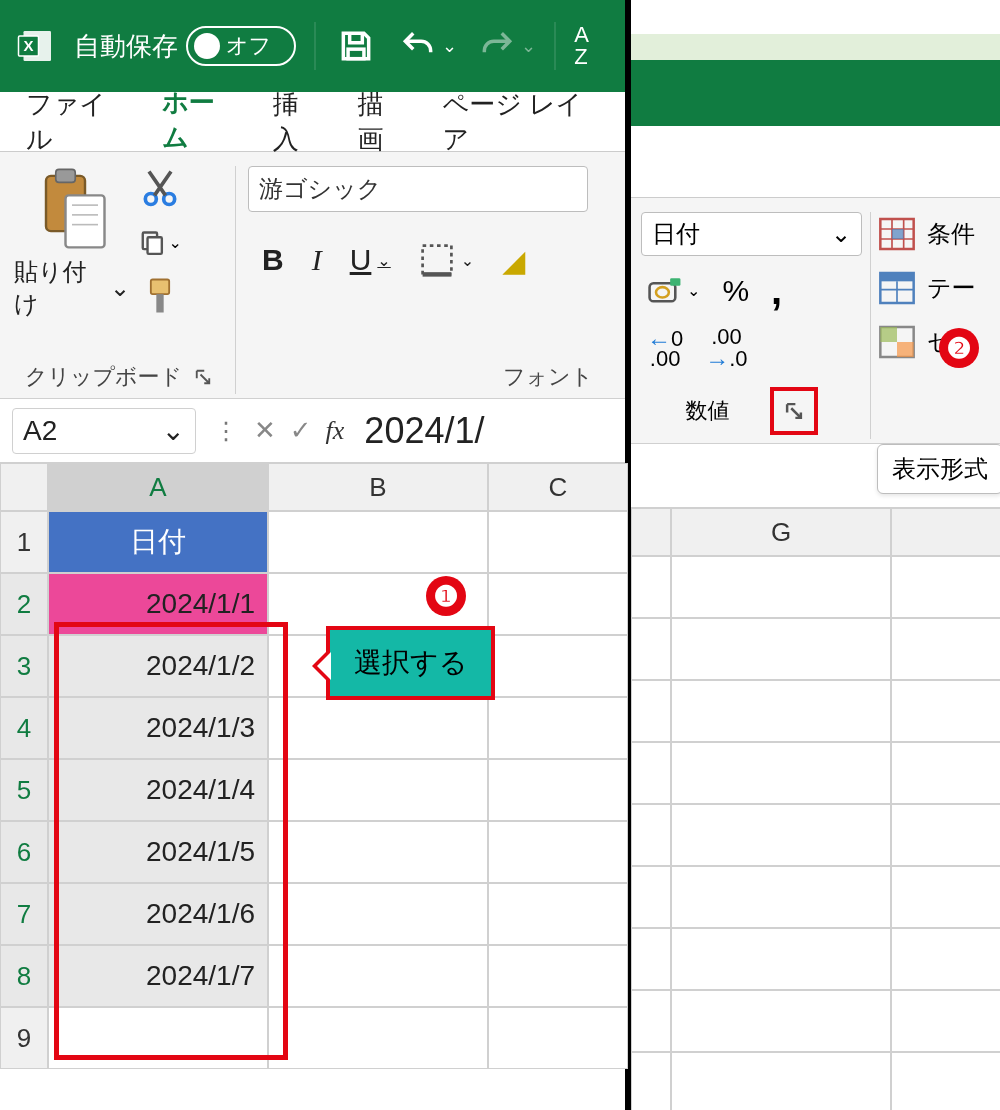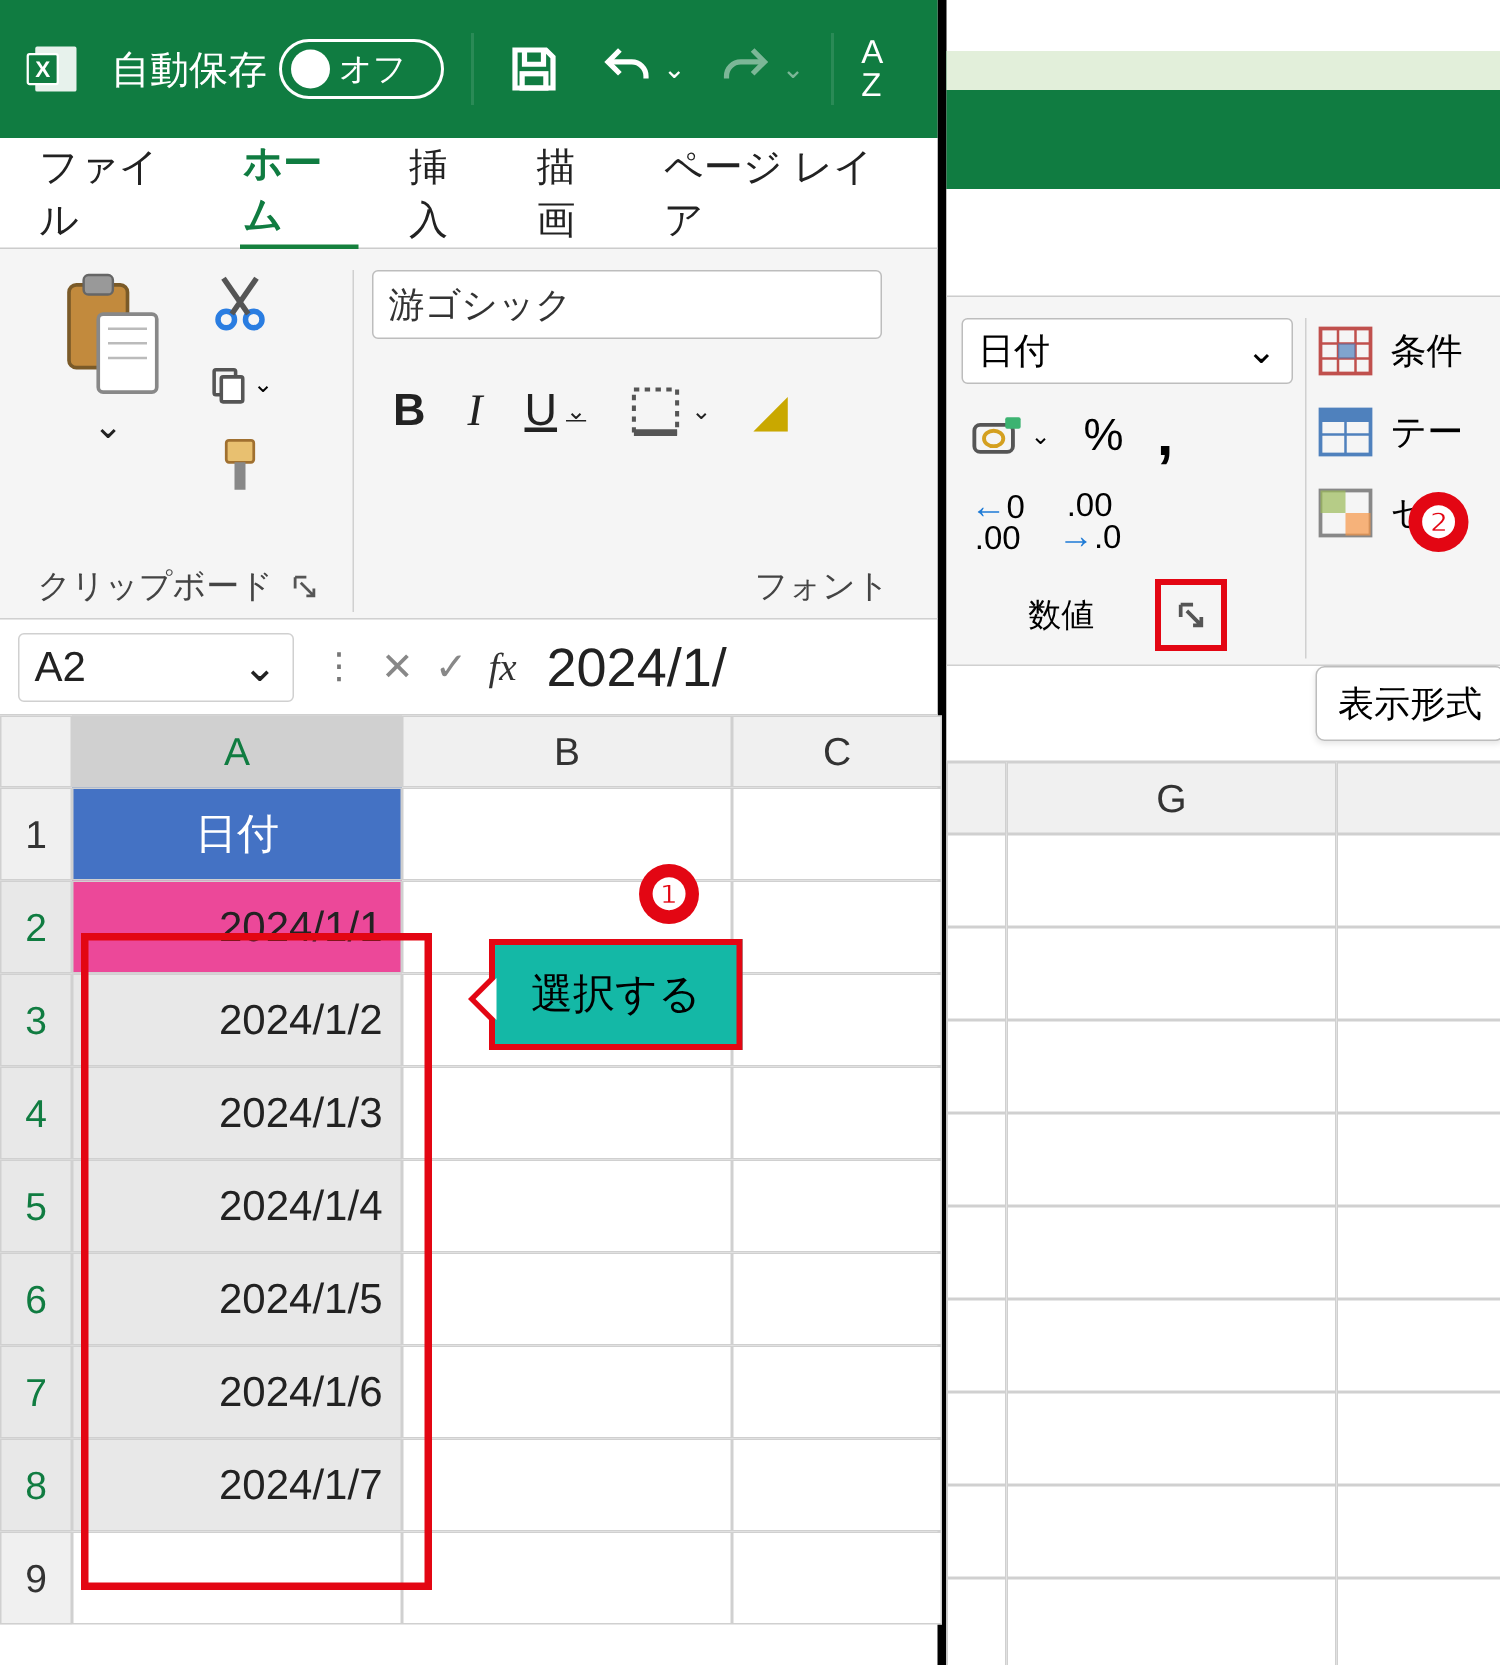--- a/index.html
+++ b/index.html
@@ -50,26 +50,26 @@
 .tb-icon { width:44px; height:44px; display:flex; align-items:center; justify-content:center; color:#fff; }
 .tb-icon svg { width:38px; height:38px; stroke:#fff; fill:none; stroke-width:2.2; }
 .tb-sep { width:2px; height:48px; background:#2a8a56; }
 .tb-drop { display:flex; align-items:center; }
 .tb-drop .chev { font-size:18px; margin-left:2px; }
 
 .az { font-size:22px; line-height:1; }
 
 
 .tabs {
-  background:#fff; height:74px; border-bottom:1px solid #ccc;
+  background:#fff; height:60px; border-bottom:1px solid #ccc;
   display:flex; align-items:center; gap:32px; padding:0 24px;
   font-size:26px; color:#222;
 }
 .tab { padding:4px 2px; cursor:pointer; }
-.tab.active { color:#107c41; font-weight:600; border-bottom:8px solid #15803d; padding-bottom:2px; }
+.tab.active { color:#107c41; font-weight:600; border-bottom:5px solid #15803d; padding-bottom:2px; }
 
 
 .ribbon {
   background:#f5f5f5;
   border-bottom:1px solid #d0d0d0;
   padding:14px 10px 4px 10px;
   min-height:246px;
   position:relative;
 }
 .ribbon-groups { display:flex; gap:8px; align-items:stretch; height:228px; }
@@ -278,20 +278,21 @@
                 <svg viewBox="0 0 48 54" width="78" height="88">
                     <rect x="8" y="6" width="24" height="34" rx="3" fill="#c28a3d" stroke="#7a5a28" stroke-width="1.5"></rect>
                     <rect x="14" y="2" width="12" height="8" rx="2" fill="#999" stroke="#666"></rect>
                     <rect x="20" y="18" width="24" height="32" rx="2" fill="#fff" stroke="#888" stroke-width="1.5"></rect>
                     <line x1="24" y1="24" x2="40" y2="24" stroke="#bbb"></line>
                     <line x1="24" y1="30" x2="40" y2="30" stroke="#bbb"></line>
                     <line x1="24" y1="36" x2="40" y2="36" stroke="#bbb"></line>
                   </svg>
               </div>
               <div class="plabel">
+                  <span>貼り付け</span>
                   <span class="chev">⌄</span>
                 </div>
             </div>
             <div class="clip-side">
               <div class="sicon">
                 <svg viewBox="0 0 24 24" width="44" height="44">
                     <circle cx="7" cy="18" r="3" fill="none" stroke="#2a7de1" stroke-width="2"></circle>
                     <circle cx="17" cy="18" r="3" fill="none" stroke="#2a7de1" stroke-width="2"></circle>
                     <path d="M9 16L18 3M15 16L6 3" stroke="#555" stroke-width="2"></path>
                   </svg>

